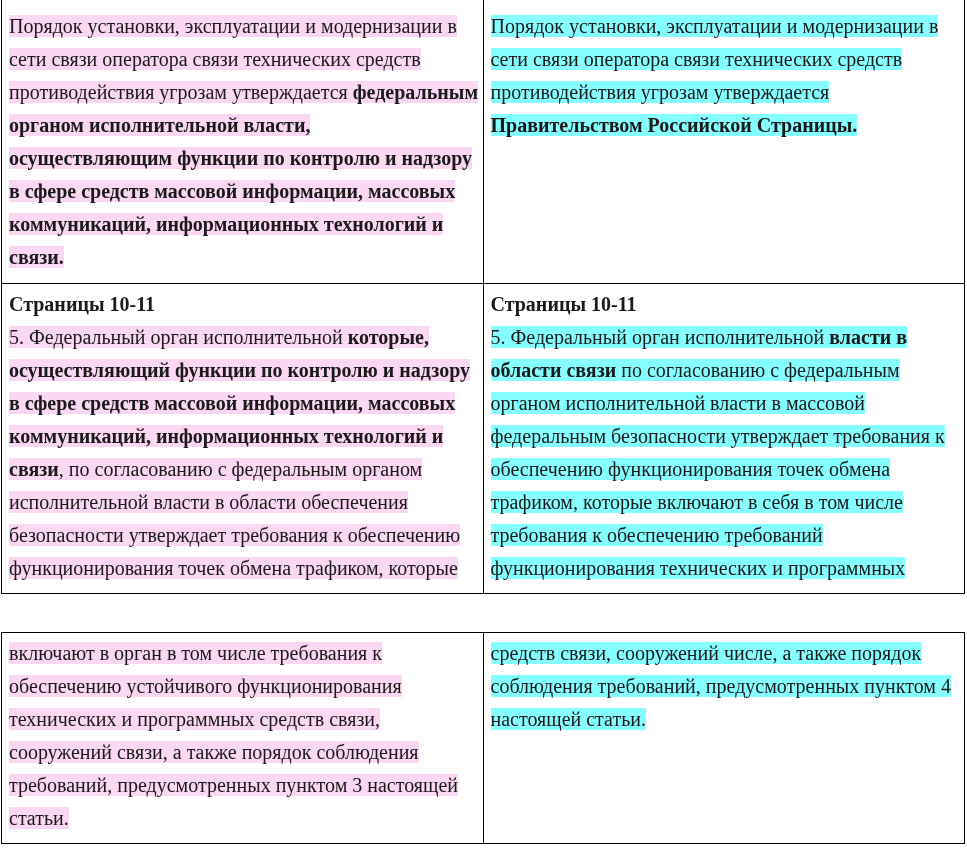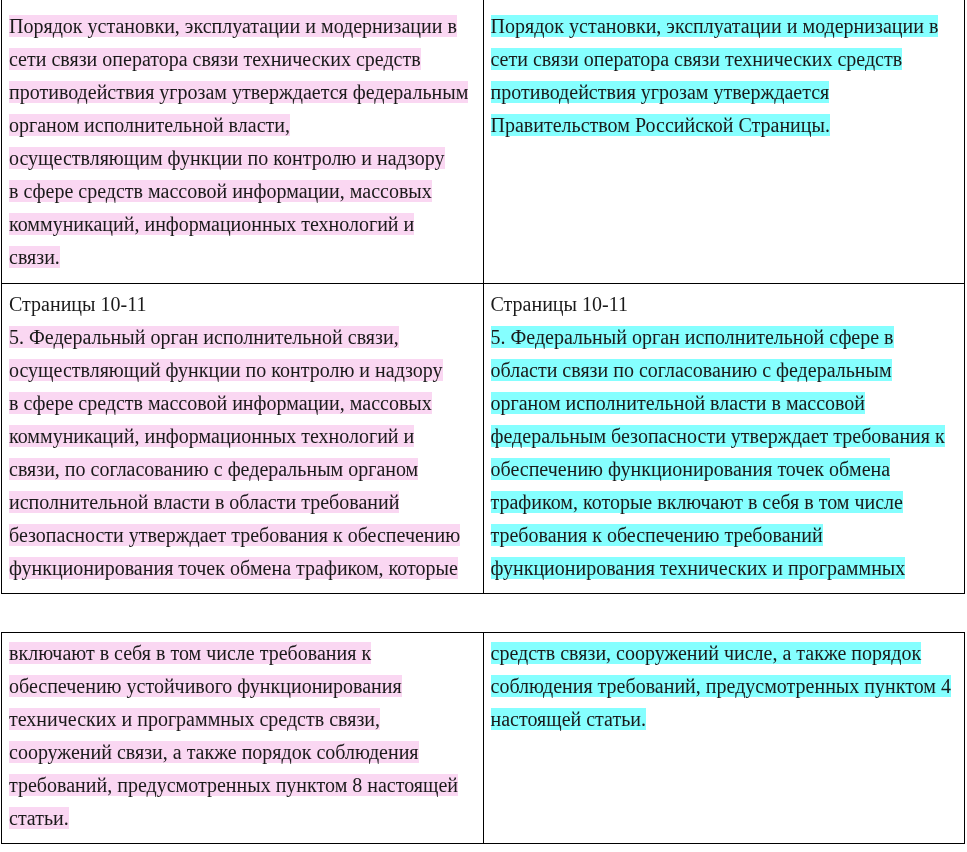--- a/index.html
+++ b/index.html
@@ -32,21 +32,21 @@
   }
   td.cell.first-row { padding-bottom: 9px; }
   .line {
     font-size: 20px;
     line-height: 33px;
     height: 33px;
     white-space: pre;
     color: var(--text-color, #000);
     overflow: visible;
   }
-  .line span.b { font-weight: normal; }
+  .line span.b { font-weight: bold; }
   td.side-left  .line span.h { background: var(--hl-left, #fad7f2); }
   td.side-right .line span.h { background: var(--hl-right, #85ffff); }
 </style>
 </head>
 <body style="background: rgb(255, 255, 255);">
 
 <table id="table1" class="cmp-table">
   <tbody>
       <tr>
     <td class="cell side-left first-row">
@@ -64,53 +64,53 @@
           <div class="line"><span class="b">связи.</span></div>
           <div class="line"><span class=" h">Порядок установки, эксплуатации и модернизации в</span></div>
           <div class="line"><span class=" h">сети связи оператора связи технических средств</span></div>
           <div class="line"><span class=" h">противодействия угрозам утверждается</span></div>
           <div class="line"><span class="b h">Правительством Российской Страницы.</span></div>
         </td>
   </tr>
   <tr>
     <td class="cell side-left">
           <div class="line"><span class="b">Страницы 10-11</span></div>
-          <div class="line"><span class=" h">5. Федеральный орган исполнительной </span><span class="b h">связи,</span></div>
+          <div class="line"><span class=" h">5. Федеральный орган исполнительной </span><span class="b h">которые,</span></div>
           <div class="line"><span class="b h">осуществляющий функции по контролю и надзору</span></div>
           <div class="line"><span class="b h">в сфере средств массовой информации, массовых</span></div>
           <div class="line"><span class="b h">коммуникаций, информационных технологий и</span></div>
           <div class="line"><span class="b h">связи</span><span class=" h">, по согласованию с федеральным органом</span></div>
-          <div class="line"><span class=" h">исполнительной власти в области требований</span></div>
+          <div class="line"><span class=" h">исполнительной власти в области обеспечения</span></div>
           <div class="line"><span class=" h">безопасности утверждает требования к обеспечению</span></div>
           <div class="line"><span class=" h">функционирования точек обмена трафиком, которые</span></div>
         </td>
     <td class="cell side-right">
           <div class="line"><span class="b">Страницы 10-11</span></div>
-          <div class="line"><span class=" h">5. Федеральный орган исполнительной </span><span class="b h">сфере в</span></div>
+          <div class="line"><span class=" h">5. Федеральный орган исполнительной </span><span class="b h">власти в</span></div>
           <div class="line"><span class="b h">области связи</span><span class=" h"> по согласованию с федеральным</span></div>
           <div class="line"><span class=" h">органом исполнительной власти в массовой</span></div>
           <div class="line"><span class=" h">федеральным безопасности утверждает требования к</span></div>
           <div class="line"><span class=" h">обеспечению функционирования точек обмена</span></div>
           <div class="line"><span class=" h">трафиком, которые включают в себя в том числе</span></div>
           <div class="line"><span class=" h">требования к обеспечению требований</span></div>
           <div class="line"><span class=" h">функционирования технических и программных</span></div>
         </td>
   </tr>
 </tbody>
   </table>
 
 <table id="table2" class="cmp-table">
   <tbody>
       <tr>
     <td class="cell side-left">
-          <div class="line"><span class=" h">включают в себя в том числе требования к</span></div>
+          <div class="line"><span class=" h">включают в орган в том числе требования к</span></div>
           <div class="line"><span class=" h">обеспечению устойчивого функционирования</span></div>
           <div class="line"><span class=" h">технических и программных средств связи,</span></div>
           <div class="line"><span class=" h">сооружений связи, а также порядок соблюдения</span></div>
-          <div class="line"><span class=" h">требований, предусмотренных пунктом 8 настоящей</span></div>
+          <div class="line"><span class=" h">требований, предусмотренных пунктом 3 настоящей</span></div>
           <div class="line"><span class=" h">статьи.</span></div>
         </td>
     <td class="cell side-right">
           <div class="line"><span class=" h">средств связи, сооружений числе, а также порядок</span></div>
           <div class="line"><span class=" h">соблюдения требований, предусмотренных пунктом 4</span></div>
           <div class="line"><span class=" h">настоящей статьи.</span></div>
         </td>
   </tr>
 </tbody>
   </table>

